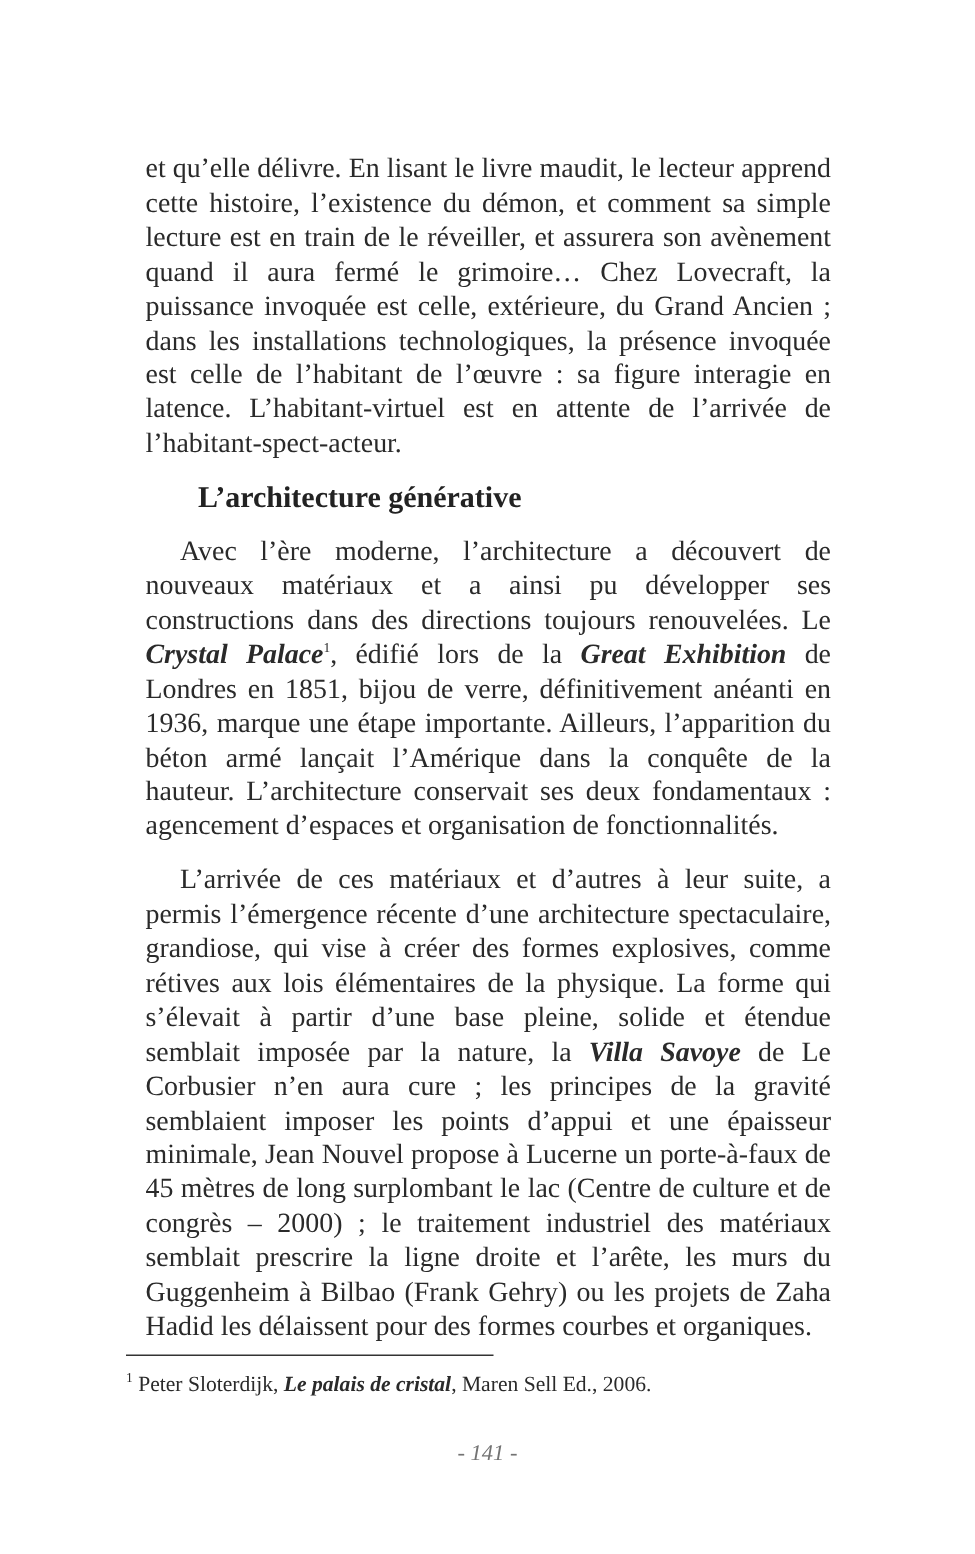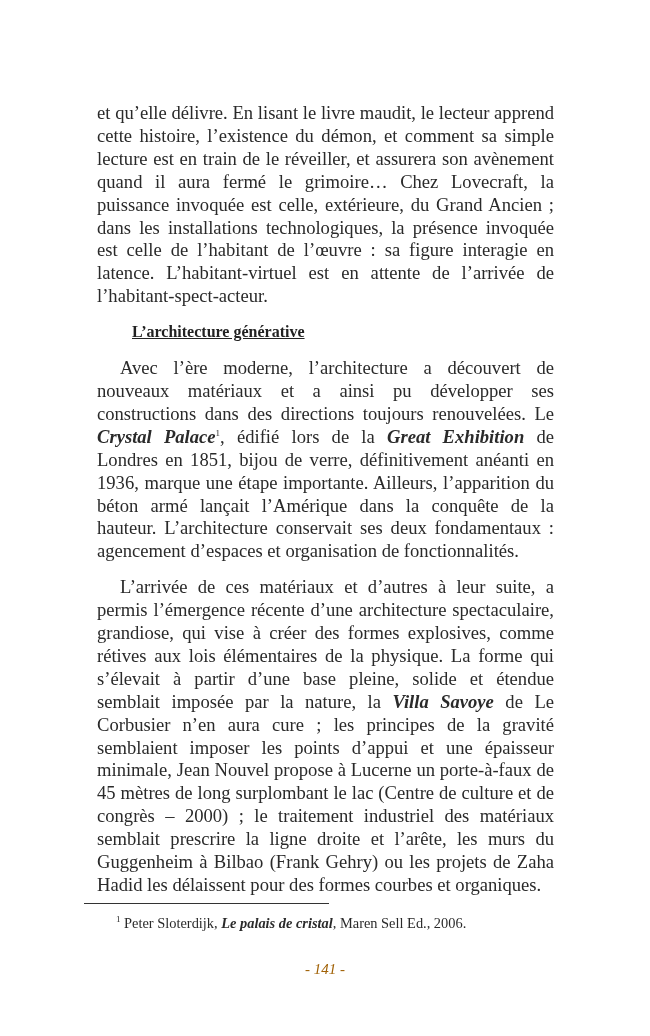--- a/index.html
+++ b/index.html
@@ -25,59 +25,57 @@
       font-size: 18.6px;
       line-height: 22.9px;
       text-align: justify;
       margin: 13px;
       hyphens: none;
     }
     .indent {
       text-indent: 23px;
     }
     .heading {
-      font-size: 16px;
+      font-size: 20px;
       font-weight: bold;
       line-height: 22.9px;
       margin: 9px 0 10px 48px;
       color: #222;
-      text-decoration: underline;
     }
     .footnote-rule {
       position: absolute;
       left: 84px;
       top: 903px;
       width: 245px;
       height: 0;
       border-top: 1px solid #333;
     }
     .footnote {
       position: absolute;
       left: 84px;
       top: 914px;
       width: 483px;
       font-size: 14.4px;
       line-height: 18px;
       color: #2a2a2a;
-      margin-left: 32px;
     }
     .footnote sup, .para sup {
       font-size: 9px;
       vertical-align: super;
       line-height: 0;
     }
     .page-number {
       position: absolute;
       left: 0;
       width: 650px;
       top: 961px;
       text-align: center;
       font-size: 15px;
       font-style: italic;
-      color: #a16207;
+      color: #737373;
     }
     i { font-style: italic; font-weight: bold; }
   </style>
 </head>
 <body>
 
 <div class="page">
   <p class="para">et qu’elle délivre. En lisant le livre maudit, le lecteur apprend cette histoire, l’existence du démon, et comment sa simple lecture est en train de le réveiller, et assurera son avènement quand il aura fermé le grimoire… Chez Lovecraft, la puissance invoquée est celle, extérieure, du Grand Ancien&nbsp;; dans les installations technologiques, la présence invoquée est celle de l’habitant de l’œuvre&nbsp;: sa figure interagie en latence. L’habitant-virtuel est en attente de l’arrivée de l’habitant-spect-acteur.</p>
 
   <h3 class="heading">L’architecture générative</h3>

